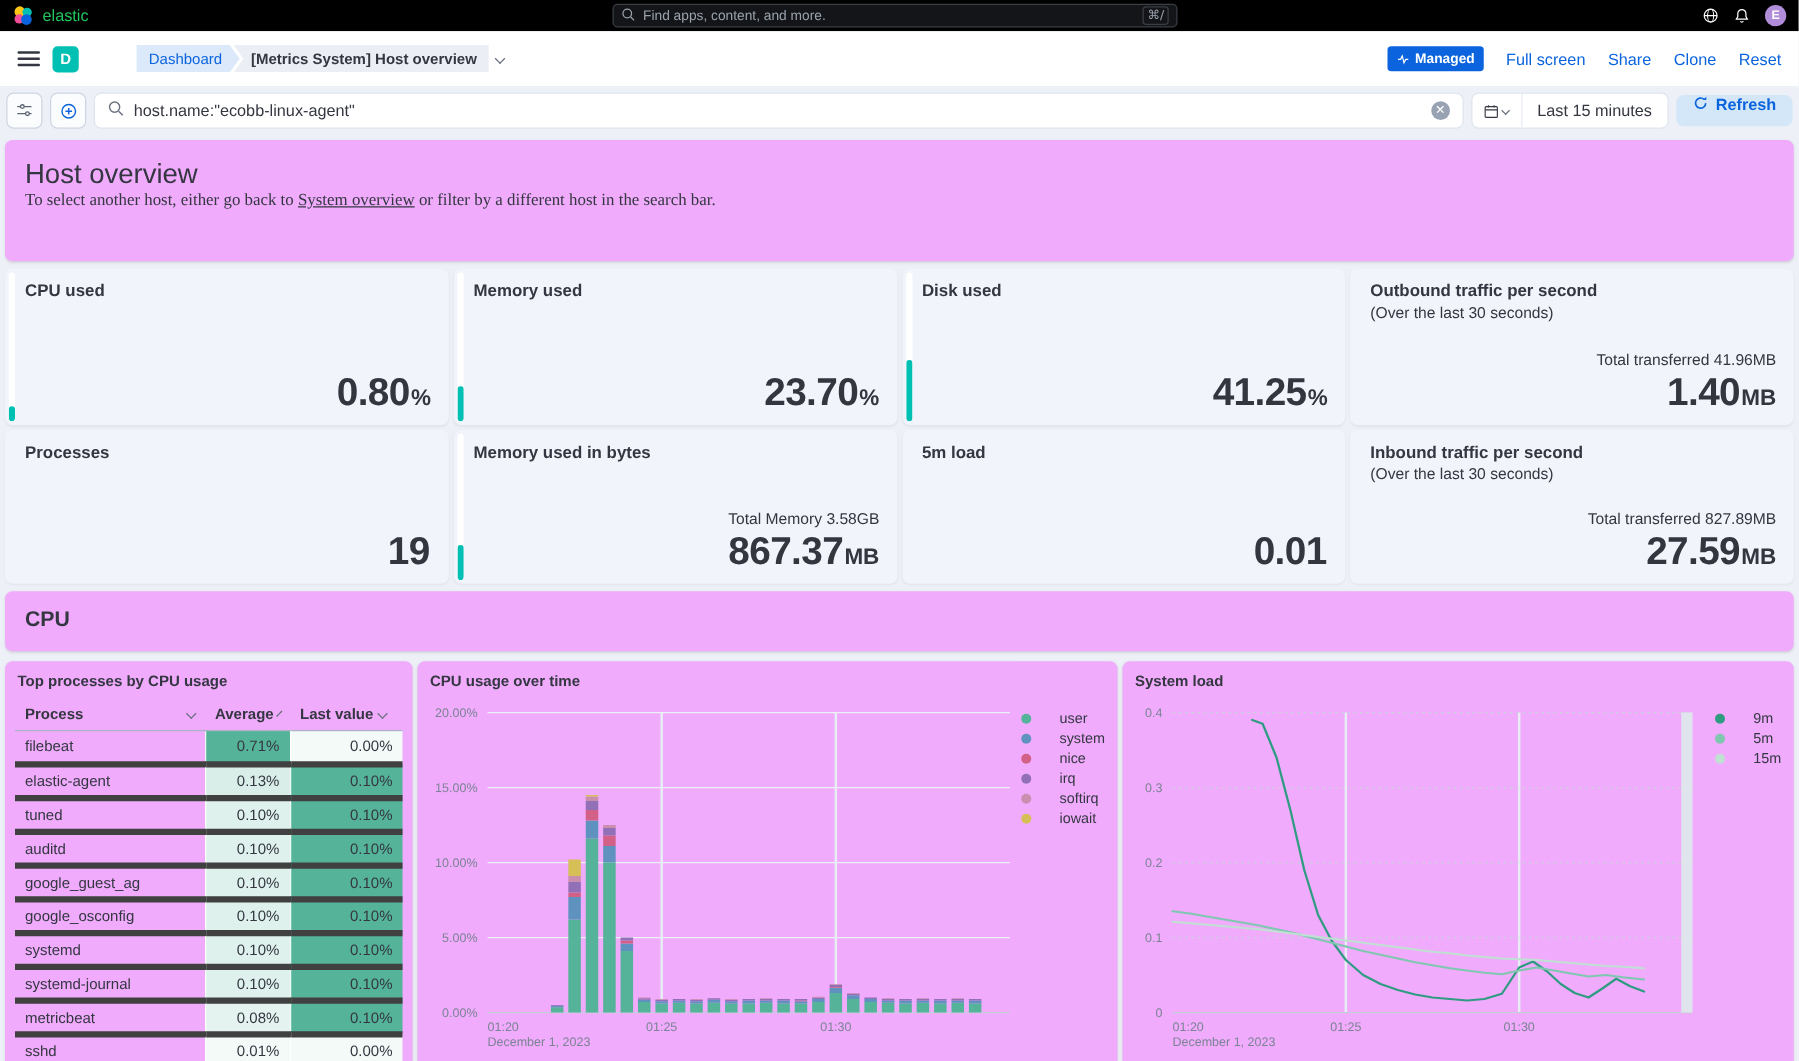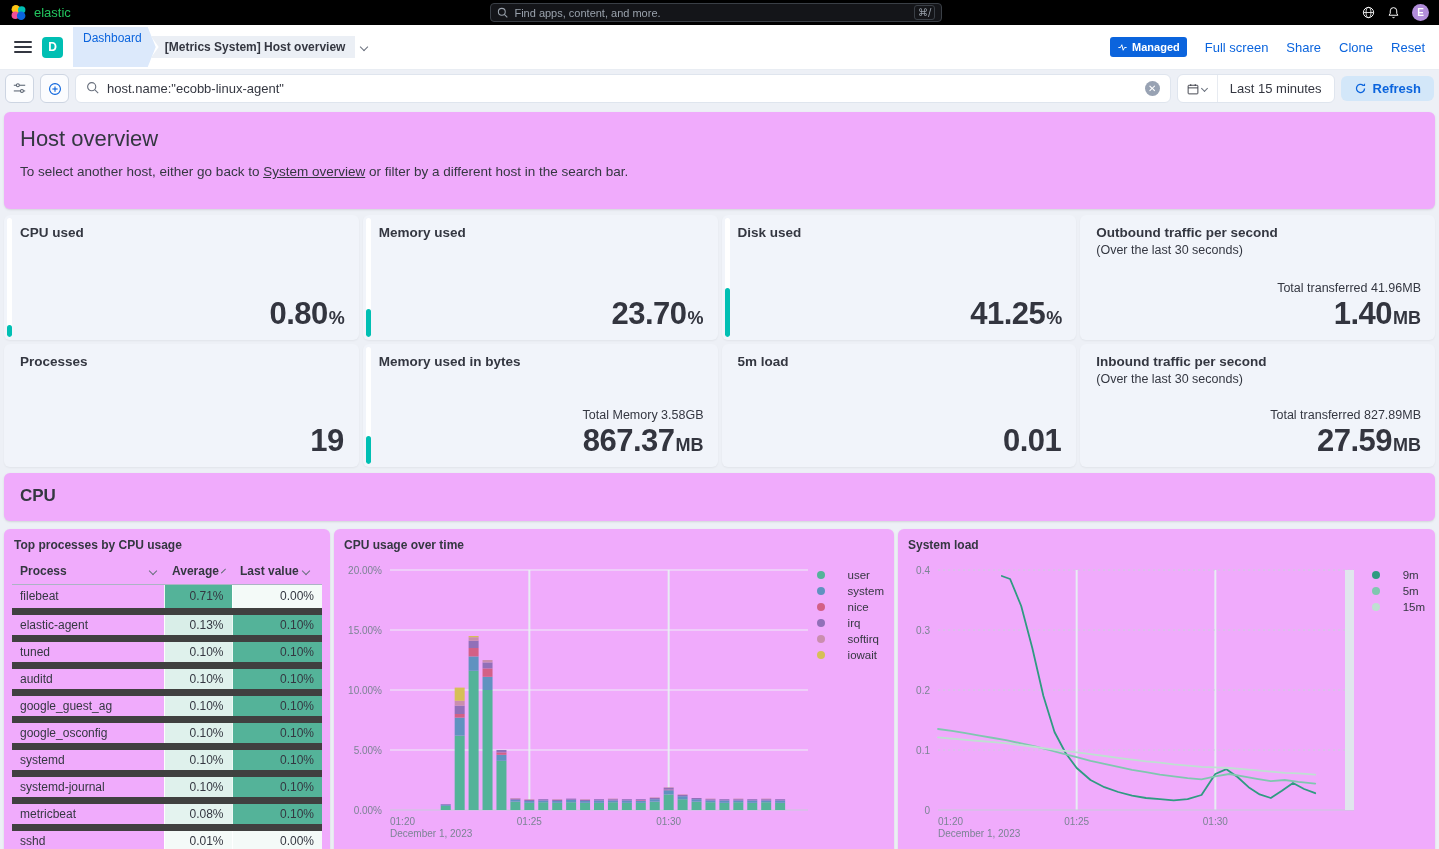--- a/index.html
+++ b/index.html
@@ -22,45 +22,45 @@
   .kbd { color:#9AA2AC; font-size:10px; border:1px solid #3A3F46; border-radius:3px; padding:0 3px; line-height:13px; font-family:"DejaVu Sans",sans-serif;}
   .topbar-right { display:flex; align-items:center; gap:12px; }
   .avatar { width:17px; height:17px; border-radius:50%; background:#B18CD9; color:#fff; font-size:10px; font-weight:700; display:flex; align-items:center; justify-content:center; cursor:pointer;}
   .ticon { display:flex; align-items:center; cursor:pointer; }
   
   .navbar { height:45px; background:#fff; border-bottom:1px solid #E9EDF3; display:flex; align-items:center; padding:0 14px; gap:10px; }
   .hamburger { width:18px; display:flex; flex-direction:column; gap:3px; cursor:pointer; }
   .hamburger i { height:2px; background:#343741; border-radius:1px; }
   .app-icon { width:21px; height:21px; border-radius:4px; background:#00BFB3; color:#fff; font-weight:700; font-size:12px; display:flex; align-items:center; justify-content:center; }
   .crumbs { display:flex; align-items:center; }
-  .crumb1 { background:#DCE9FB; color:#0B64DD; font-size:12px; font-weight:500; height:40px; line-height:22px; padding:0 14px 0 10px;
-    clip-path:polygon(0 0, calc(100% - 8px) 0, 100% 50%, calc(100% - 8px) 100%, 0 100%); cursor:pointer;}
+  .crumb1 { background:#DCE9FB; color:#0B64DD; font-size:12px; font-weight:500; height:22px; line-height:22px; padding:0 14px 0 10px;
+    clip-path:polygon(0 0, calc(100% - 8px) 0, 100% 50%, calc(100% - 8px) 100%, 0 100%); cursor:pointer;margin-left:36px;}
   .crumb2 { background:#EBEFF5; color:#343741; font-size:12px; font-weight:600; height:22px; line-height:22px; padding:0 10px 0 14px; margin-left:-5px;
     clip-path:polygon(0 0, 100% 0, 100% 100%, 0 100%, 8px 50%); cursor:pointer;}
   .chev { width:6px; height:6px; border-right:1.5px solid #69707D; border-bottom:1.5px solid #69707D; transform:rotate(45deg); display:inline-block; }
   .nav-chevron { margin-left:6px; cursor:pointer; display:flex; align-items:center; }
   .nav-right { margin-left:auto; display:flex; align-items:center; gap:18px; }
   .badge { background:#0B64DD; color:#fff; border-radius:3px; font-size:11px; font-weight:600; height:20px; display:flex; align-items:center; gap:4px; padding:0 7px; cursor:pointer;}
   .nav-link { color:#0B64DD; font-size:13px; font-weight:500; text-decoration:none; cursor:pointer; }
   
   .filterbar { height:37px; display:flex; align-items:center; gap:6px; padding:0 5px; }
   .fbtn { width:29px; height:29px; border:1px solid #CDD5E2; background:#FBFCFE; border-radius:6px; display:flex; align-items:center; justify-content:center; cursor:pointer; flex:0 0 auto;}
   .querybox { flex:1; height:29px; background:#fff; border:1px solid #DFE5EE; border-radius:6px; display:flex; align-items:center; padding:0 10px; gap:8px; }
   .querybox input { border:none; outline:none; flex:1; font-size:13px; color:#343741; font-family:inherit; background:transparent; }
   .clear-btn { width:15px; height:15px; border-radius:50%; background:#98A2B3; color:#fff; font-size:10px; line-height:15px; text-align:center; cursor:pointer; flex:0 0 auto;}
   .datepicker { height:29px; background:#fff; border:1px solid #DFE5EE; border-radius:6px; display:flex; align-items:stretch; overflow:hidden; flex:0 0 auto;}
   .dp-cal { width:40px; display:flex; align-items:center; justify-content:center; gap:3px; border-right:1px solid #E7EBF1; cursor:pointer;}
   .dp-range { padding:0 12px; font-size:13px; display:flex; align-items:center; cursor:pointer; }
-  .refresh-btn { height:25px; background:#D3E7F9; border:none; border-radius:6px; color:#0B64DD; font-weight:600; font-size:13px; padding:0 13px; display:flex; align-items:center; gap:6px; cursor:pointer; flex:0 0 auto; font-family:inherit;}
+  .refresh-btn { height:25px; background:#D3E7F9; border:none; border-radius:6px; color:#0B64DD; font-weight:600; font-size:13px; padding:0 13px; display:flex; align-items:flex-start; gap:6px; cursor:pointer; flex:0 0 auto; font-family:inherit;}
   
   main { padding:5px 4px 0 4px; }
   .panel { background:#f0abfc; border-radius:6px; box-shadow:0 1px 3px rgba(0,0,0,.08),0 1px 1px rgba(0,0,0,.04); }
   .md-panel { height:97px; padding:14px 16px; margin-bottom:6px; }
   .md-title { font-size:22px; font-weight:400; color:#343741; }
-  .md-body { margin-top:12px; font-size:13.5px; }
+  .md-body { margin-top:0; font-size:13.5px;font-family:Liberation Serif, serif; }
   .md-body a { color:#343741; text-decoration:underline; cursor:pointer; }
   .tile-row { display:flex; gap:4px; margin-bottom:4px; }
   .tile-row.second { margin-bottom:6px; }
   .tile { flex:1; height:125px; background:#F1F4FA; border-radius:6px; position:relative; padding:10px 14px 8px 16px;
     display:flex; flex-direction:column; box-shadow:0 1px 2px rgba(0,0,0,.05); }
   .tile-row.second .tile { height:123px; }
   .tile-title { font-size:13.5px; font-weight:600; }
   .tile-sub { font-size:12.5px; color:#343741; margin-top:3px; }
   .tile-bottom { margin-top:auto; text-align:right; }
   .tile-secondary { font-size:12.5px; margin-bottom:1px; }
@@ -73,21 +73,21 @@
   .section-title { font-size:17px; font-weight:700; }
   
   .bottom-row { display:flex; gap:4px; height:330px; }
   .bottom-row .panel { overflow:hidden; position:relative; }
   .table-panel { width:326px; flex:0 0 auto; padding:8px; }
   .chart-title { font-size:12px; font-weight:700; margin:1px 0 6px 2px; }
   table.proc { width:100%; border-collapse:collapse; font-size:12px; table-layout:fixed; }
   table.proc th { text-align:left; font-weight:700; padding:0 8px; height:26px; border-bottom:1px solid #ABB4C4; }
   table.proc th .thwrap { display:flex; align-items:center; gap:4px; }
   table.proc th.sp .thwrap { justify-content:space-between; }
-  table.proc td { height:27px; padding:0 8px; border-bottom:7px solid #404040; }
+  table.proc td { height:27px; padding:0 8px; border-bottom:5px solid #404040; }
   td.val { text-align:right; border-left:1px solid rgba(255,255,255,.9); }
   .col-proc { width:152px; } .col-avg { width:68px; } .col-last { width:90px; }
   .chart-panel { padding:8px 8px 0 8px; }
   .cpu-panel { width:560px; flex:0 0 auto; }
   .load-panel { width:537px; flex:0 0 auto; }
   svg.chart { display:block; margin-top:2px; }
   svg text.axis { font-family:"Liberation Sans","DejaVu Sans",sans-serif; font-size:10px; fill:#7B8494; }
   ul.legend { position:absolute; right:10px; top:38px; list-style:none; }
   ul.legend li { display:flex; align-items:center; gap:23px; height:16px; cursor:pointer; }
   ul.legend .dot { width:8px; height:8px; border-radius:50%; flex:0 0 auto; }

